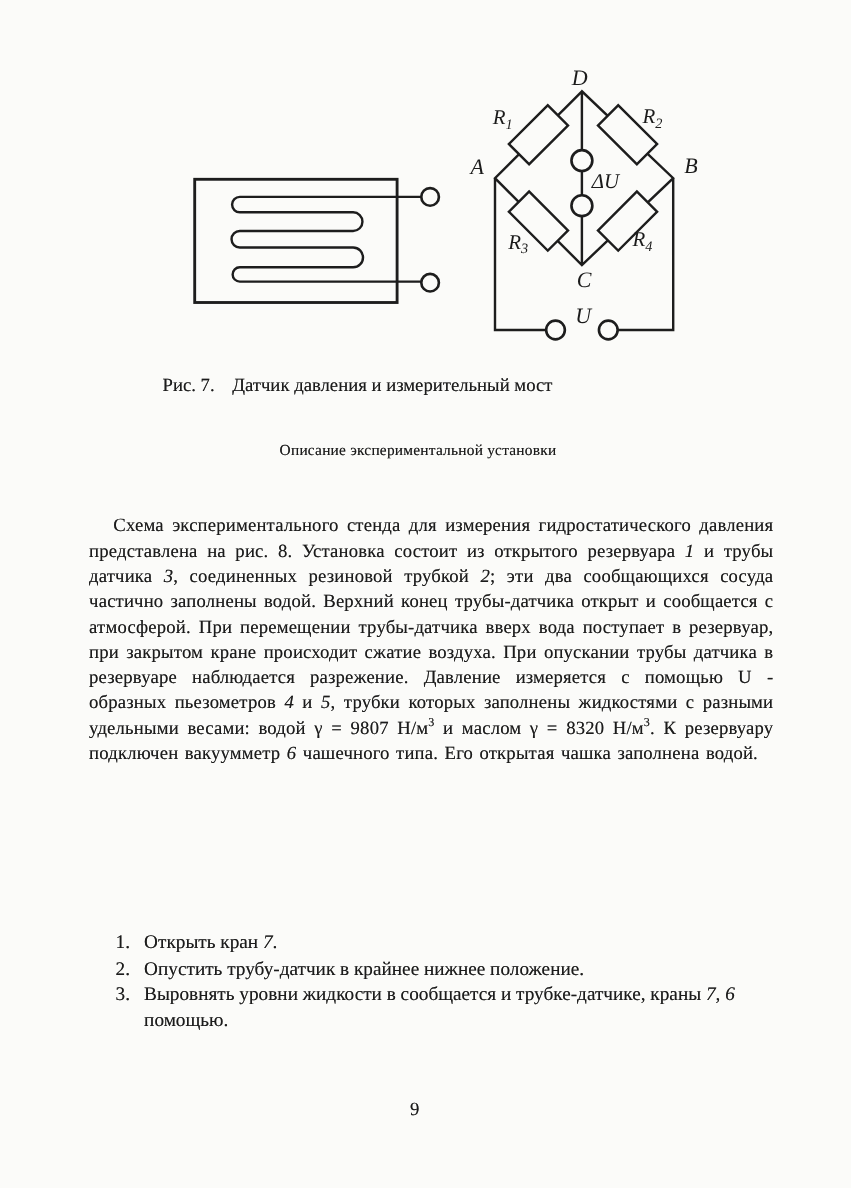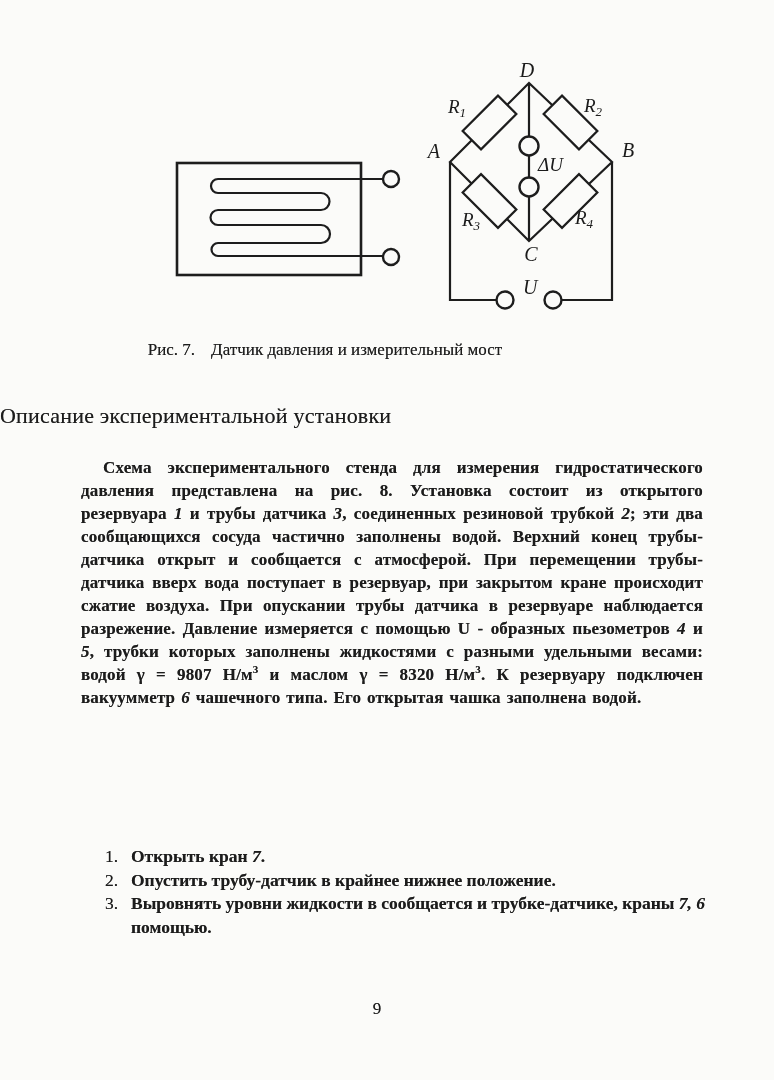--- a/index.html
+++ b/index.html
@@ -19,36 +19,36 @@
   .resistor{ fill:#fbfbf9; stroke:#1d1d1d; stroke-width:2.2; }
   .node-circle{ fill:#fbfbf9; stroke:#1d1d1d; stroke-width:2.4; }
   .flabel{ font-family:"Liberation Serif", serif; font-style:italic;
            font-size:19px; fill:#1b1b1b; }
   .flabel-big{ font-size:20px; }
   .fsub{ font-size:13px; }
 
   
   .caption{ top:340px; left:0; width:650px; text-align:center; font-size:17px; }
   .caption .cap-space{ display:inline-block; width:16px; }
-  .h-center{ left:0; width:760px; font-size:22px; letter-spacing:.2px; }
+  .h-center{ left:0; width:760px; text-align:center; font-size:14px; letter-spacing:.2px; }
   .heading-1{ top:403px; }
   .heading-2{ top:765px; }
   .para{
-    top:456px; left:81px; width:622px;
+    top:466px; left:81px; width:622px;
     font-size:17px; line-height:23px;
     text-align:justify; text-align-last:left;
-    text-indent:22px; word-spacing:1.5px; letter-spacing:.15px;font-weight:bold;
+    text-indent:22px; word-spacing:1.5px; letter-spacing:.15px;
   }
   .para i, .list i, .caption i { font-style:italic; }
   sup{ font-size:11px; line-height:0; vertical-align:super; }
   .subheading{ top:830px; left:105px; font-size:17.5px; letter-spacing:.2px; }
   .list{ top:845px; left:105px; width:606px; font-size:17.5px; line-height:23.5px; }
   .li{ display:flex; }
   .li .num{ width:26px; flex:0 0 26px; }
-  .li .txt{ flex:1;font-weight:bold; }
+  .li .txt{ flex:1; }
   .page-number{ top:999px; left:0; width:754px; text-align:center; font-size:17px; }
 </style>
 </head>
 <body>
 
 <div class="page">
 
   <svg class="figure-svg" width="774" height="335" viewBox="0 0 774 335">
 
     <g>

